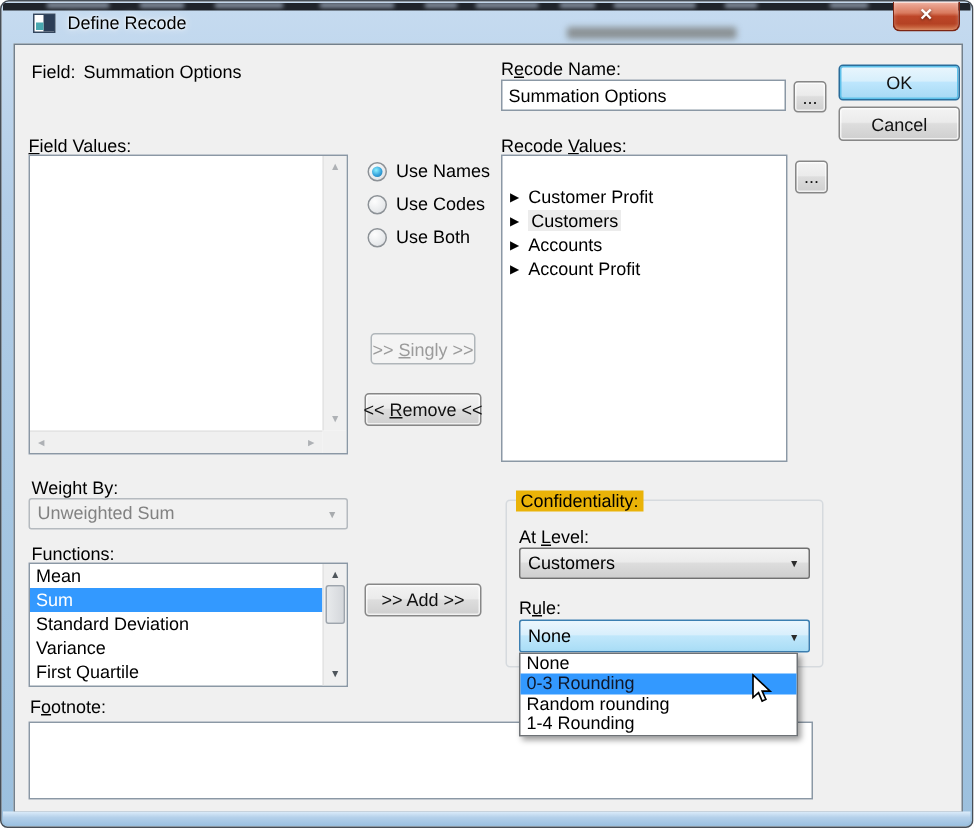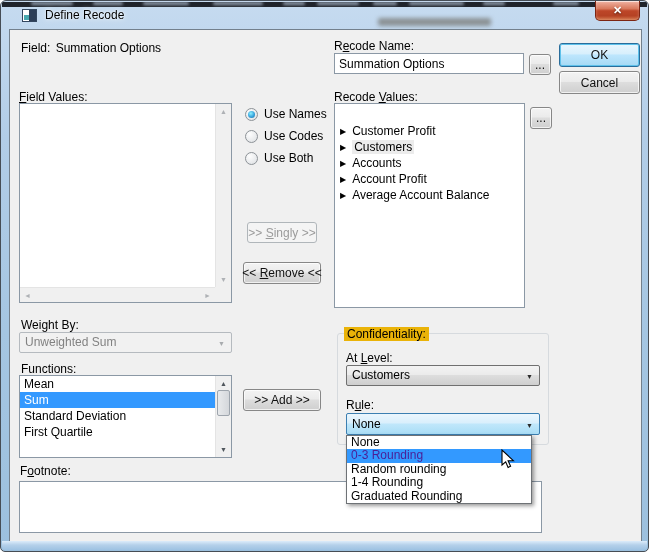--- a/index.html
+++ b/index.html
@@ -80,21 +80,21 @@
   .combo.disabled .arrow { color:#a8abae; }
   .combo.open { border-color:#3c7fb1;
     background:linear-gradient(180deg,#ebf6fd 0%,#d9effc 45%,#c0e7fb 50%,#a9ddf6 100%); }
 
   .group { position:absolute; border:1px solid #d6dade; border-radius:3px; }
   .group-label { position:absolute; background:#eab308; padding:0 3px; z-index:2; }
 
   .dd { position:absolute; left:336px; top:405px; width:186px; background:#fff;
     border:1px solid #6e7276; box-shadow:2px 2px 4px rgba(0,0,0,.4); z-index:10; }
   .dd-row { height:13.4px; line-height:13px; padding-left:4px; font-size:12px; overflow:hidden; white-space:nowrap; }
-  .dd-row.sel { background:#3399ff; color:#4c1d95; }
+  .dd-row.sel { background:#3399ff; color:#0f172a; }
 
   .cursor { position:absolute; left:491px; top:419px; z-index:20; }
 </style>
 </head>
 <body>
 
 <div class="window">
 
   <div class="top-dark"></div>
   <div class="blob" style="left:30px;width:42px;"></div>
@@ -158,21 +158,20 @@
     <div class="radio-row" style="top:121px;">
       <span class="radio"></span><span>Use Both</span>
     </div>
 
     <div class="lbl" style="left:324px;top:60px;"><span>Recode </span><span class="mn">V</span><span>alues:</span></div>
     <div class="listbox" style="left:324px;top:73px;width:191px;height:205px;padding-top:19px;">
       <div class="rv-row"><span class="tri">▶</span><span>Customer Profit</span></div>
       <div class="rv-row"><span class="tri">▶</span><span class="hl-soft">Customers</span></div>
       <div class="rv-row"><span class="tri">▶</span><span>Accounts</span></div>
       <div class="rv-row"><span class="tri">▶</span><span>Account Profit</span></div>
-      <div class="rv-row"><span class="tri">▶</span><span>Average Account Balance</span></div>
     </div>
     <div class="btn" style="left:520px;top:77px;width:22px;height:22px;">
         <span>...</span>
       </div>
 
     <div class="btn disabled" style="left:237px;top:192px;width:70px;height:21px;">
         <span><span>&gt;&gt; </span><span class="mn">S</span><span>ingly &gt;&gt;</span></span>
       </div>
     <div class="btn" style="left:233px;top:232px;width:78px;height:22px;">
         <span><span>&lt;&lt; </span><span class="mn">R</span><span>emove &lt;&lt;</span></span>
@@ -182,20 +181,21 @@
     <div class="combo disabled" style="left:9px;top:302px;width:213px;">
       <span>Unweighted Sum</span>
       <span class="arrow">▼</span>
     </div>
 
     <div class="lbl" style="left:11px;top:332px;">Functions:</div>
     <div class="listbox" style="left:9px;top:345px;width:213px;height:83px;">
       <div class="fn-row">Mean</div>
       <div class="fn-row sel">Sum</div>
       <div class="fn-row">Standard Deviation</div>
+      <div class="fn-row">Variance</div>
       <div class="fn-row">First Quartile</div>
       <div class="sbv" style="bottom:0;">
         <div class="sb-ar dark" style="left:0;right:0;top:4px;">▲</div>
         <div class="thumb" style="top:14px;height:26px;"></div>
         <div class="sb-ar dark" style="left:0;right:0;bottom:4px;">▼</div>
       </div>
     </div>
 
     <div class="btn" style="left:233px;top:359px;width:78px;height:22px;">
         <span>&gt;&gt; Add &gt;&gt;</span>
@@ -217,21 +217,20 @@
     </div>
 
     <div class="lbl" style="left:10px;top:434px;"><span>F</span><span class="mn">o</span><span>otnote:</span></div>
     <div class="textbox" style="left:9px;top:451px;width:523px;height:52px;"></div>
 
     <div class="dd">
       <div class="dd-row">None</div>
       <div class="dd-row sel">0-3 Rounding</div>
       <div class="dd-row">Random rounding</div>
       <div class="dd-row">1-4 Rounding</div>
-      <div class="dd-row">Graduated Rounding</div>
     </div>
 
     <div class="cursor">
       <svg width="15" height="22" viewBox="0 0 15 22">
         <polygon points="1,1 1,16 4.7,12.8 7.1,18.4 9.6,17.3 7.1,11.7 12.4,11.7" fill="#ffffff" stroke="#000000" stroke-width="1.1"></polygon>
       </svg>
     </div>
 
   </div>
 

